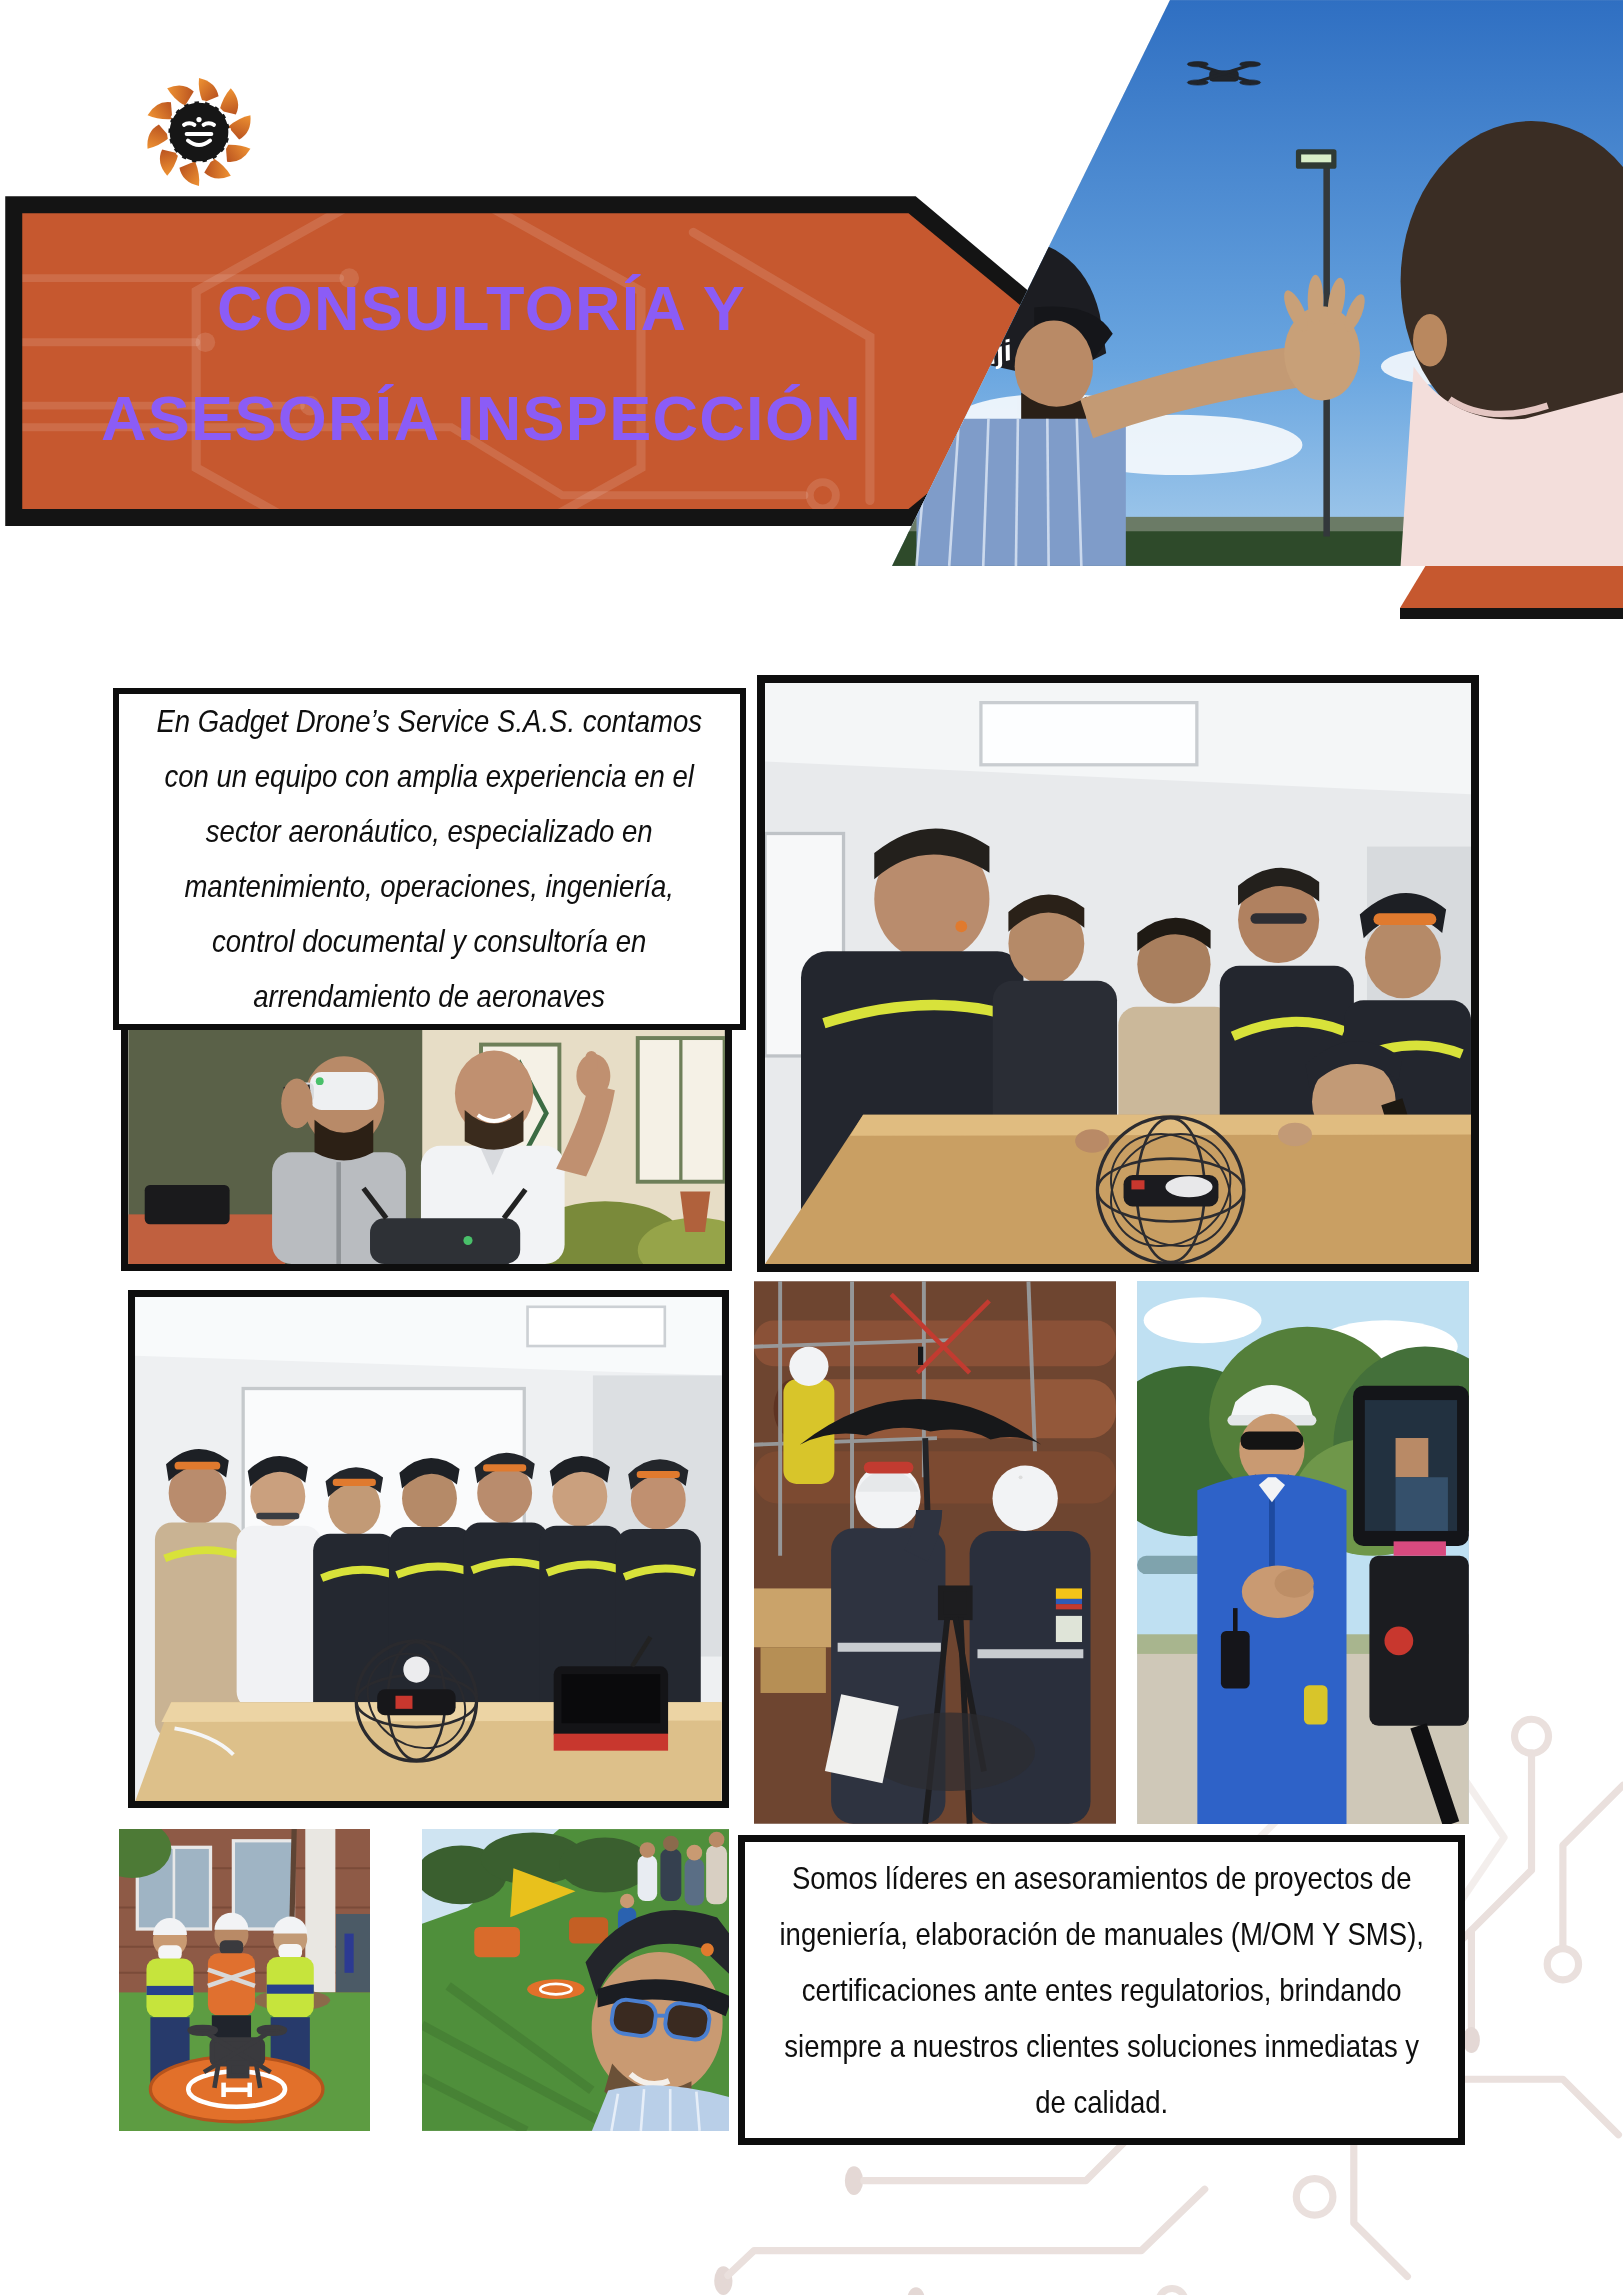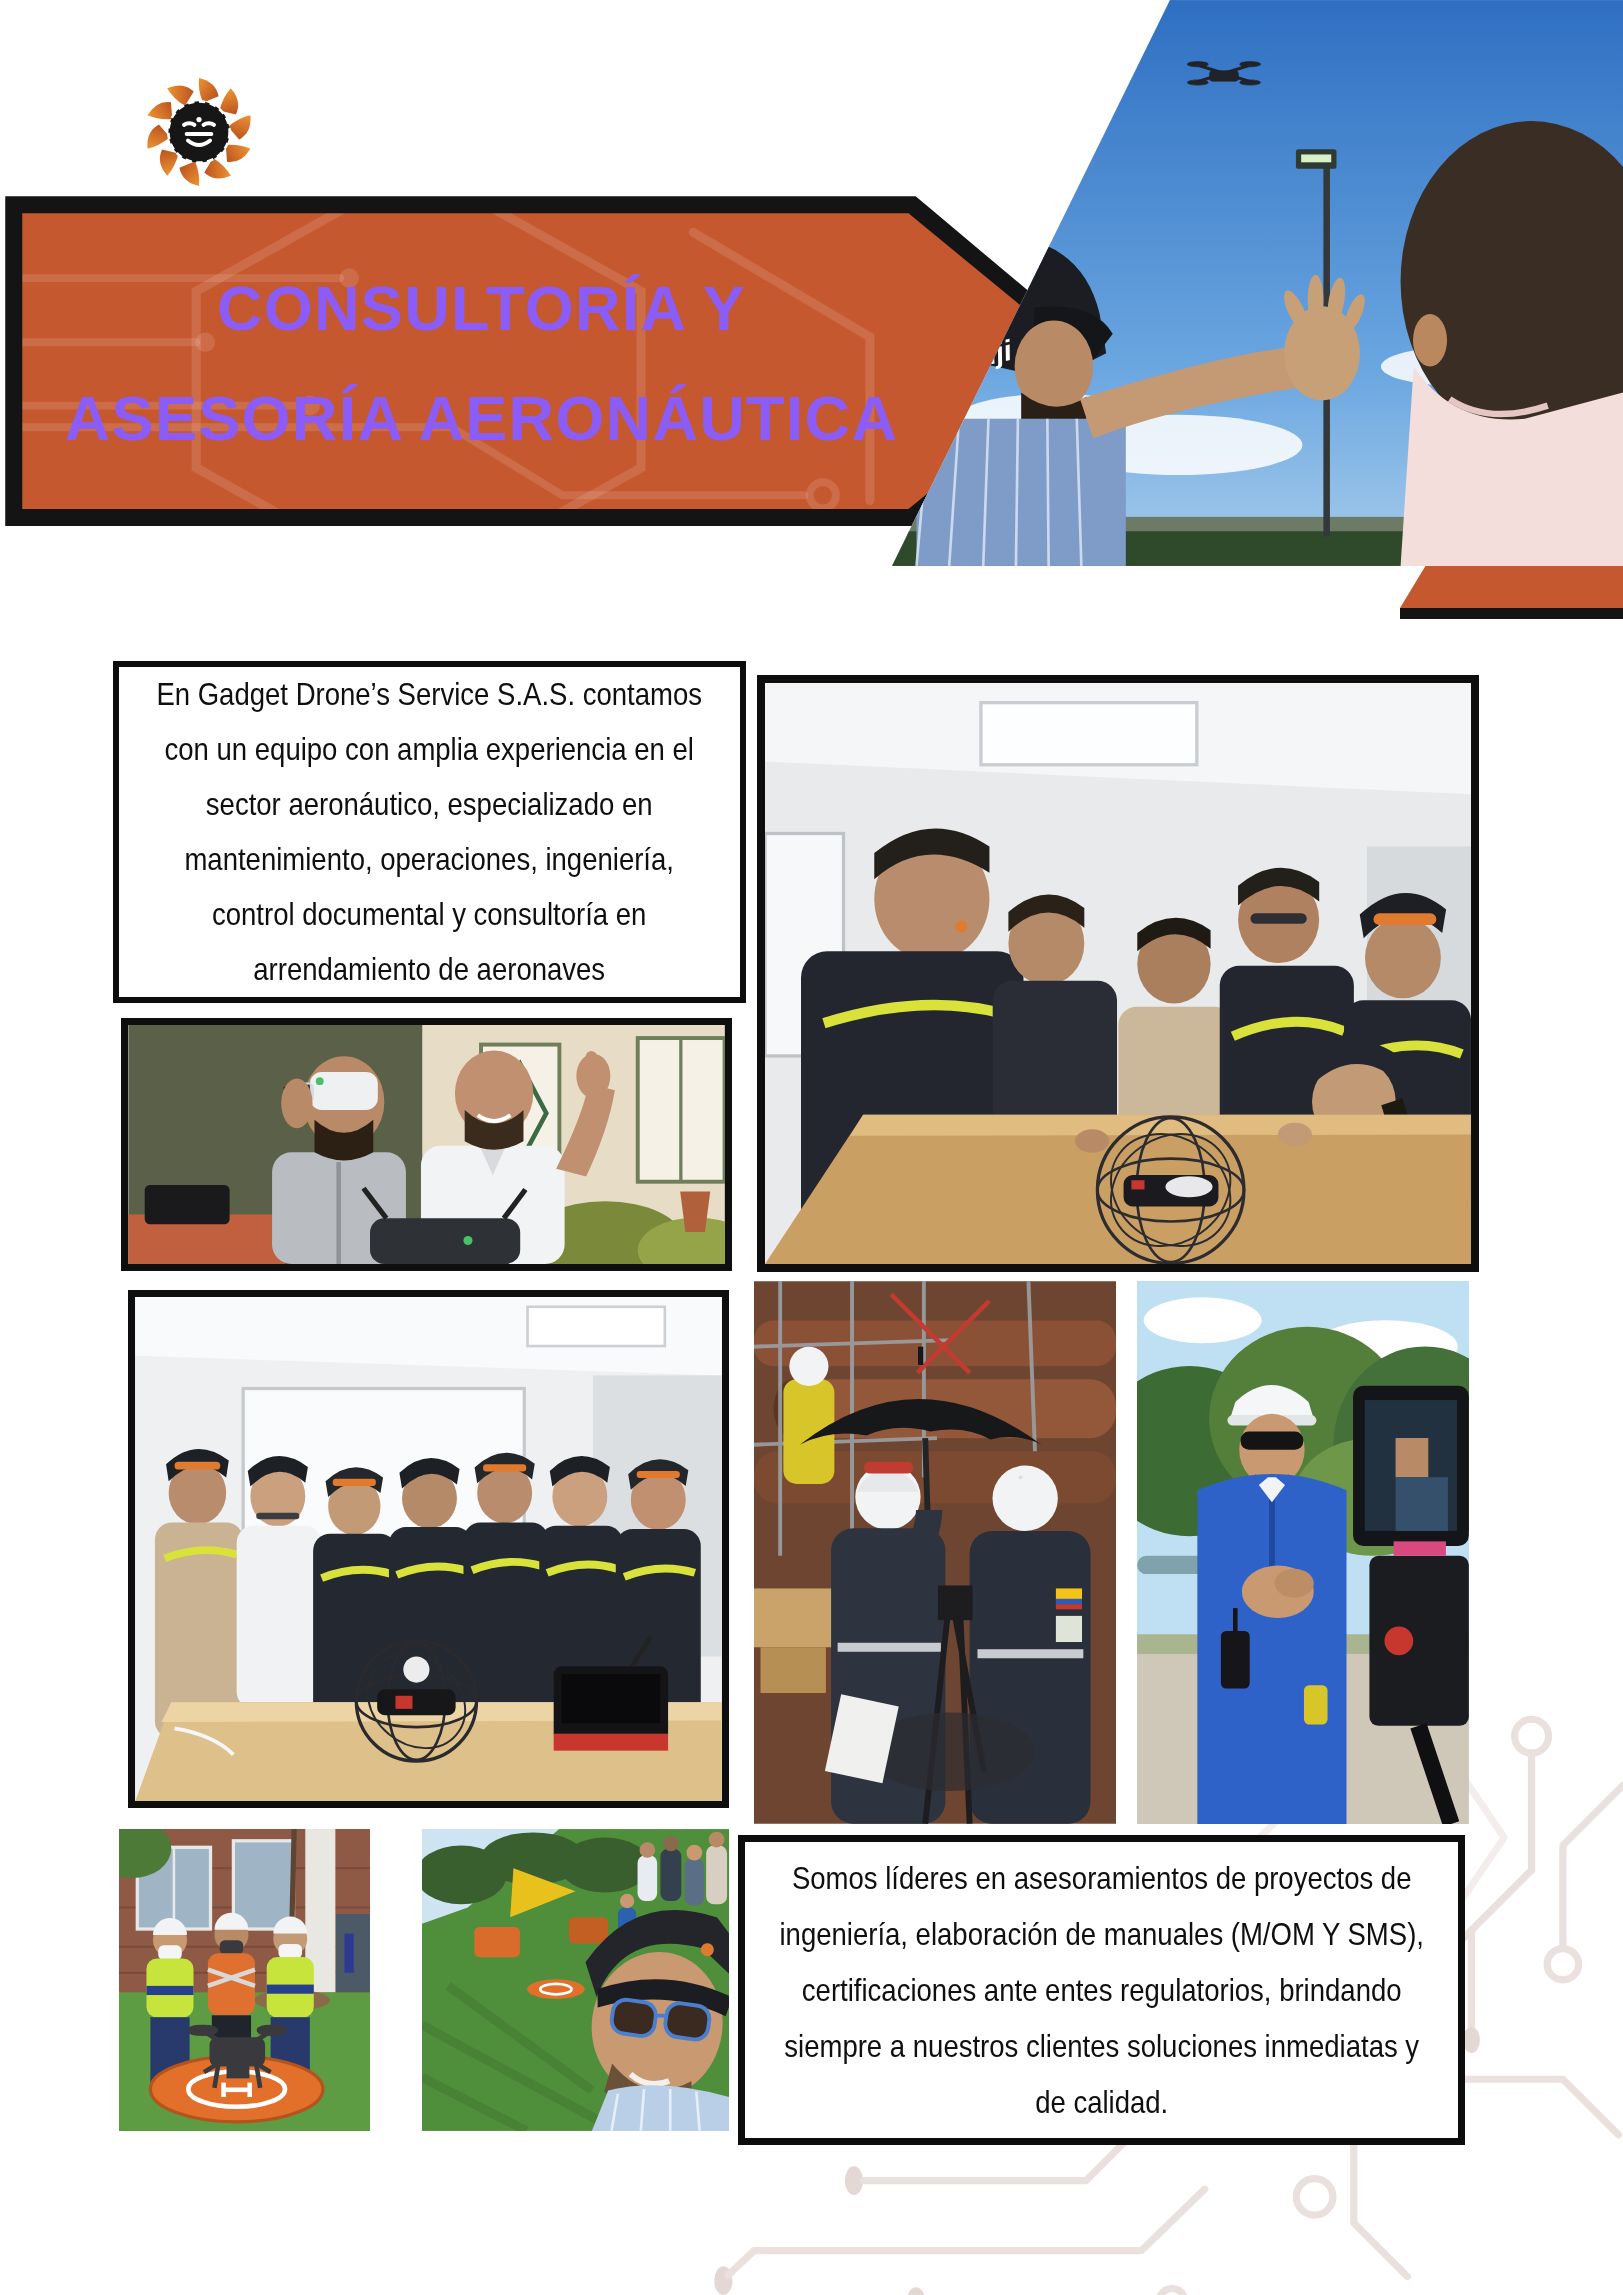--- a/index.html
+++ b/index.html
@@ -18,21 +18,21 @@
   #banner-line1{top:277px;font-size:63px;letter-spacing:1.3px;}
   #banner-line2{top:387px;font-size:63px;letter-spacing:1.3px;}
   
   #hero-photo{left:838px;top:0;width:785px;height:566px;
     clip-path:polygon(332px 0,785px 0,785px 566px,54px 566px);}
   #corner-triangle{left:1400px;top:238px;width:224px;height:370px;
     clip-path:polygon(0 100%,100% 0,100% 100%);background:#c6582f;}
   #corner-bar{left:1400px;top:608px;width:224px;height:10.5px;background:#141414;}
   
   .textbox{background:#ffffff;border:6.5px solid #0d0d0d;display:flex;align-items:center;justify-content:center;z-index:3;}
-  #intro-box{left:113px;top:661px;width:621px;height:330px;}
+  #intro-box{left:113px;top:688px;width:621px;height:330px;font-style:italic;}
   #outro-box{left:738px;top:1835px;width:713px;height:296px;border-width:7.8px;}
   .cond{transform:scaleX(.86);transform-origin:50% 50%;text-align:center;color:#0f0f0f;}
   .cond div{white-space:nowrap;}
   #intro-box .cond{font-size:32px;line-height:55px;}
   #outro-box .cond{font-size:32px;line-height:56px;}
   
   .photo{overflow:hidden;background:#d8d8d8;z-index:2;}
   .framed{border:7.8px solid #0e0e0e;}
   #photo-table{left:757px;top:675px;width:706px;height:581px;border-width:8.5px;}
   #photo-vr{left:121px;top:1018px;width:597px;height:239px;}
@@ -199,21 +199,21 @@
         <circle cx="314" cy="228" r="15" fill="#ffffff" fill-opacity=".12" stroke="none"></circle>
       <path d="M20,325 H460"></path>
         <circle cx="474" cy="325" r="15" fill="#ffffff" fill-opacity=".12" stroke="none"></circle>
       <path d="M20,358 H690 L860,462 H1230"></path>
         <circle cx="1258" cy="462" r="20"></circle>
       <path d="M640,-40 L980,150 L980,420 L640,610 L300,420 L300,150 Z" stroke-width="14"></path>
       <path d="M1060,60 L1330,220 L1330,470" stroke-width="14"></path>
     </g>
   </svg>
   <div class="abs banner-line" id="banner-line1">CONSULTORÍA Y</div>
-  <div class="abs banner-line" id="banner-line2">ASESORÍA AERONÁUTICA</div>
+  <div class="abs banner-line" id="banner-line2">ASESORÍA INSPECCIÓN</div>
 
   <div class="abs textbox" id="intro-box">
     <div class="cond">
       <div>En Gadget Drone’s Service S.A.S. contamos</div>
       <div>con un equipo con amplia experiencia en el</div>
       <div>sector aeronáutico, especializado en</div>
       <div>mantenimiento, operaciones, ingeniería,</div>
       <div>control documental y consultoría en</div>
       <div>arrendamiento de aeronaves</div>
     </div>

